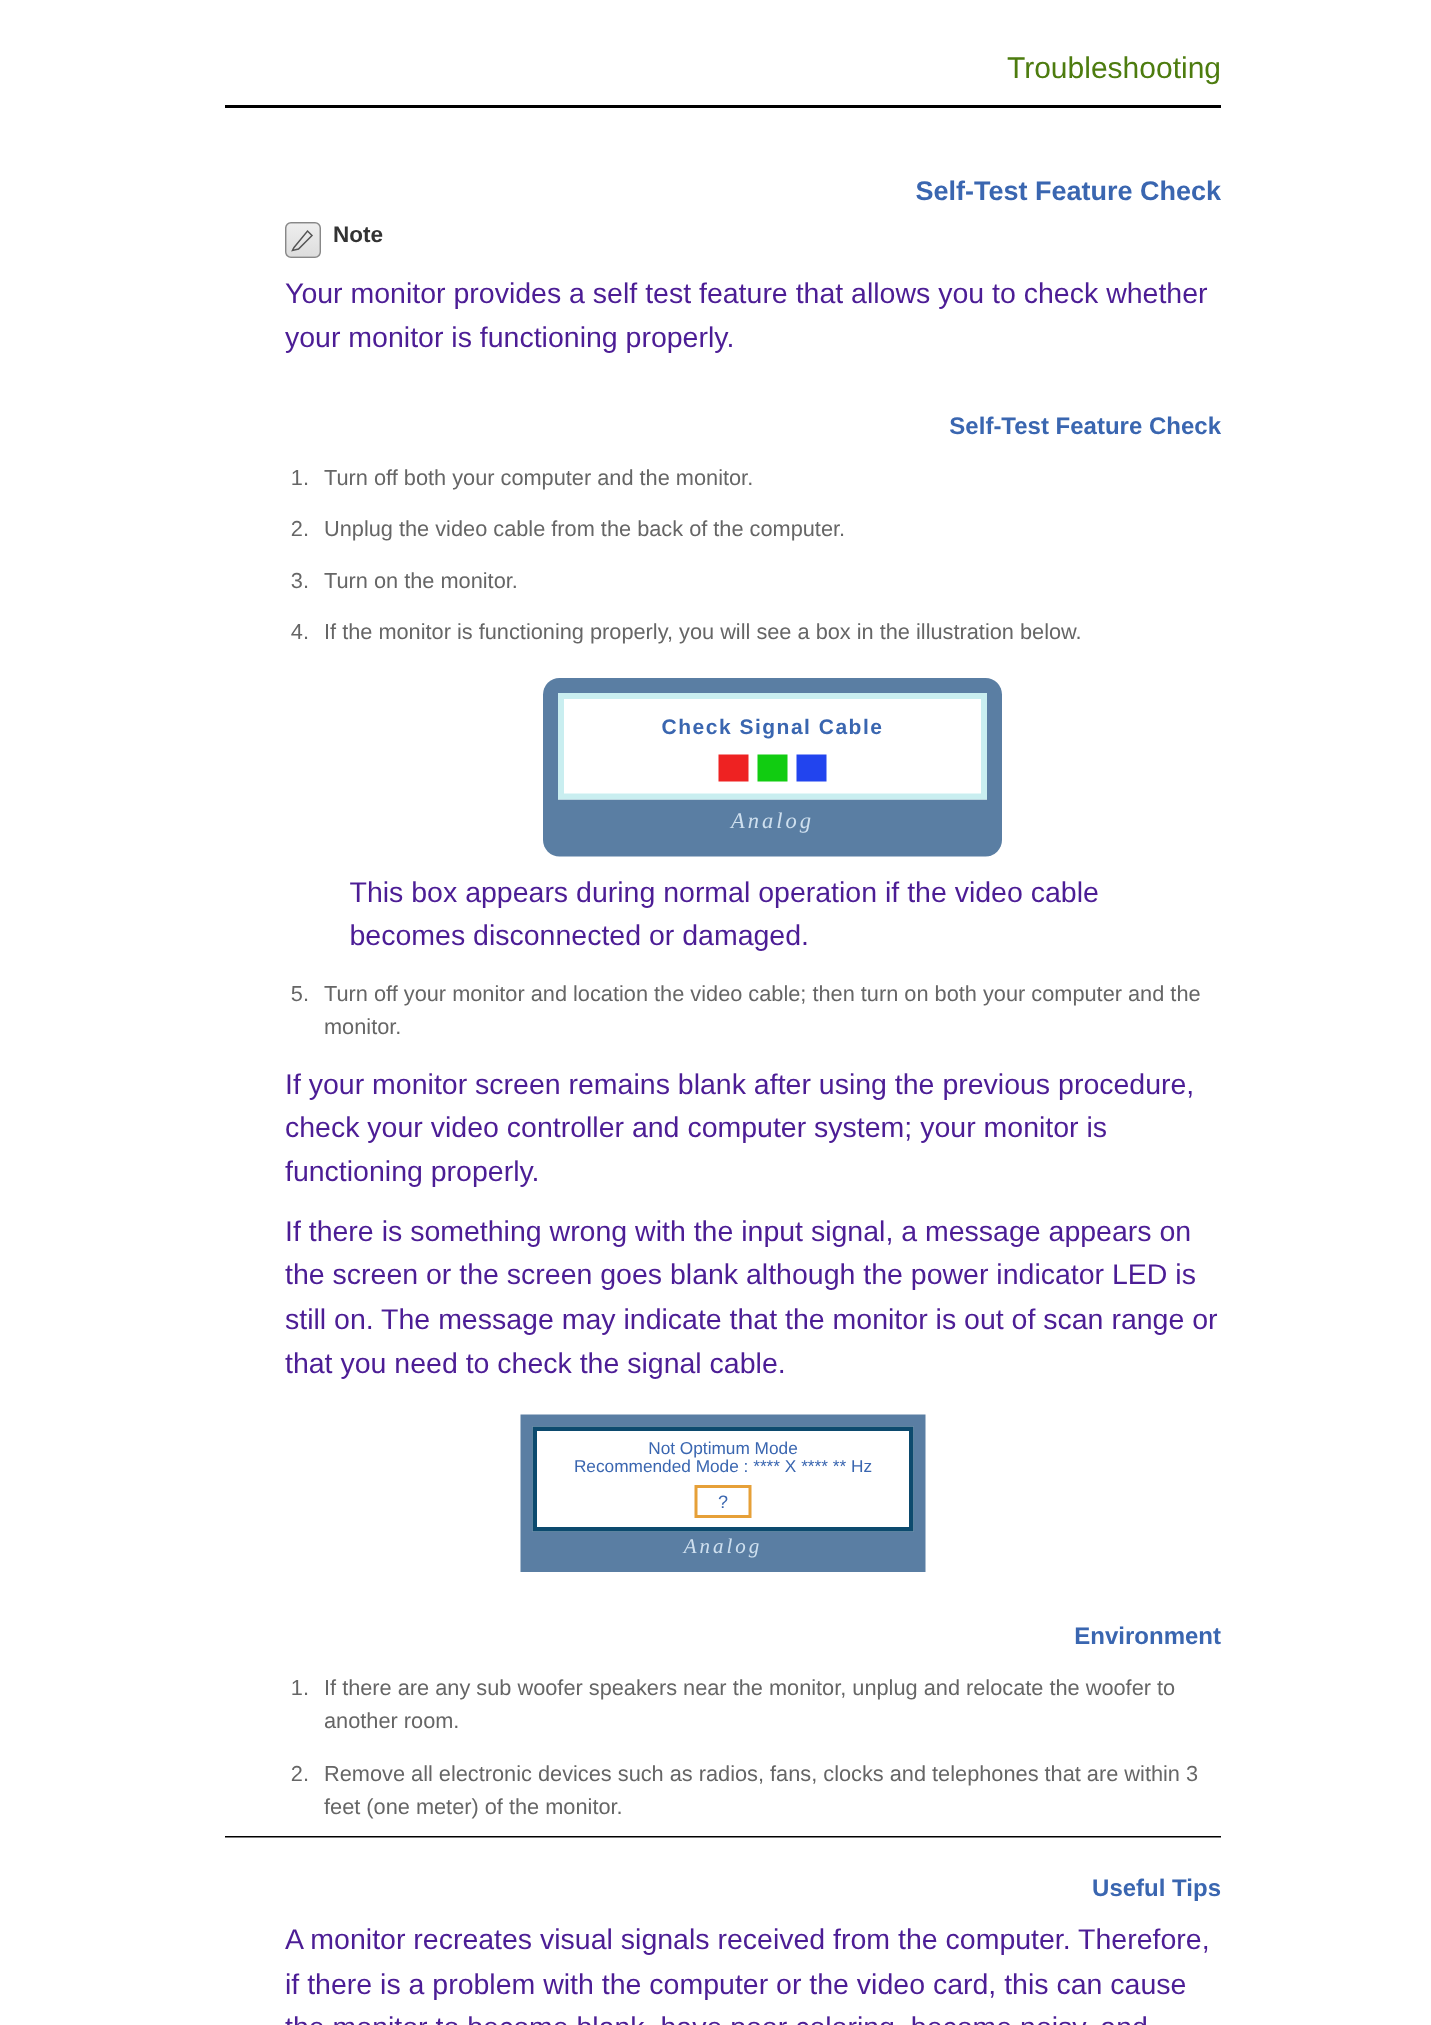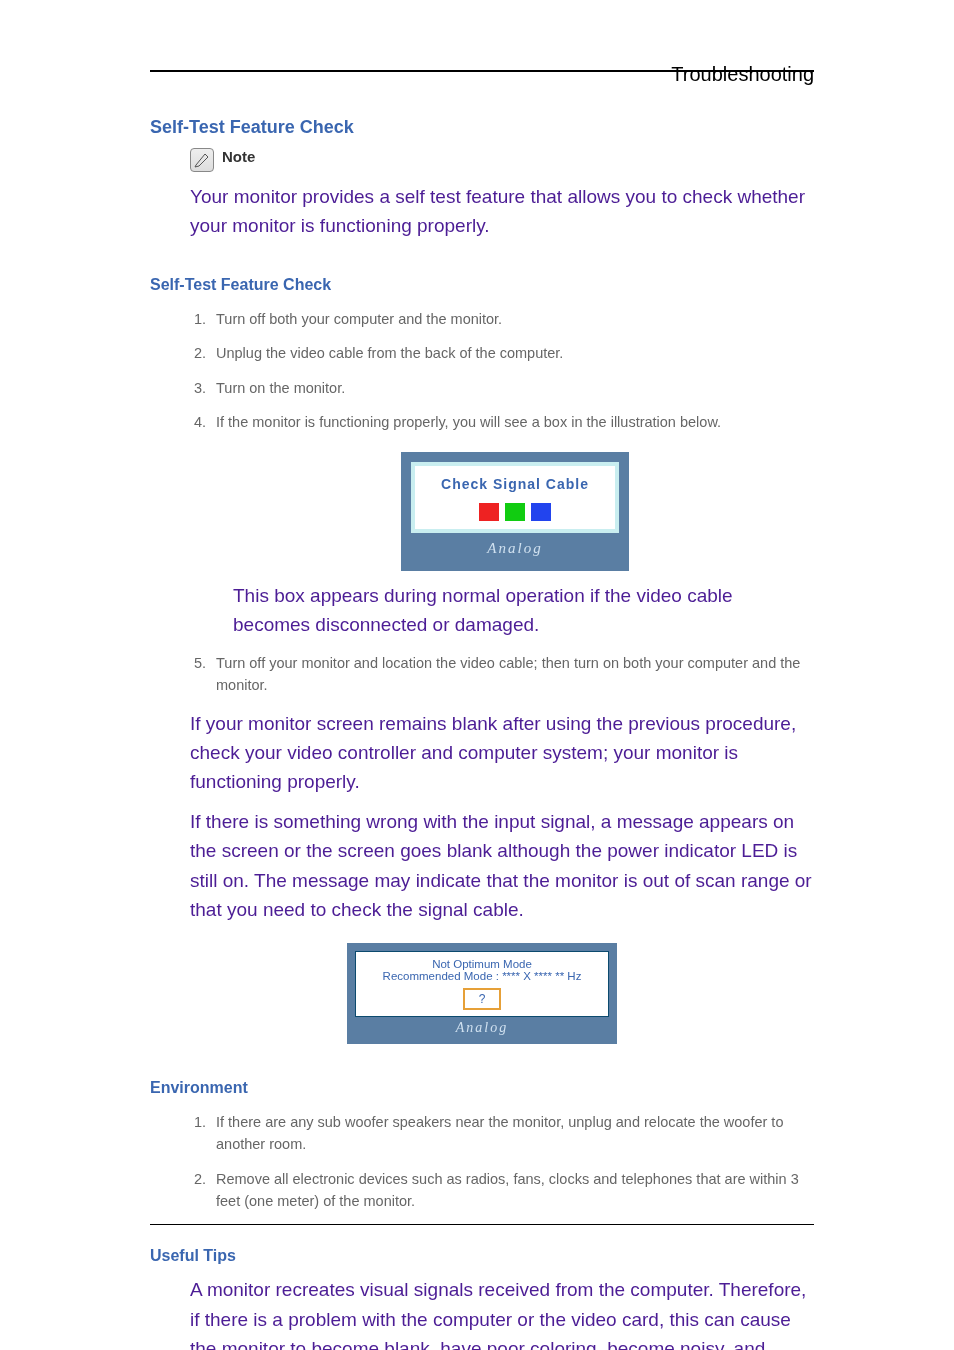--- a/index.html
+++ b/index.html
@@ -1,40 +1,40 @@
 <!DOCTYPE html>
 <html><head>
 <meta charset="utf-8">
 <style>
   * { box-sizing: border-box; margin: 0; padding: 0; }
   html, body { width: 954px; height: 1350px; background: #fff; font-family: Arial, sans-serif; color: #666; }
   .page { width: 954px; height: 1350px; position: relative; padding: 40px 140px 0 150px; }
   .topline { border-top: 2px solid #000; width: 100%; margin-top: 30px; }
   .bottomline { position: absolute; left: 150px; right: 140px; bottom: 125px; border-top: 1.5px solid #000; }
-  .title-right { position: absolute; top: 35px; right: 140px; font-size: 20px; color: #000000; font-weight: 400; margin-top: 28px; }
-  .section-h { color: #3a66b0; font-size: 18px; font-weight: bold; margin-top: 45px; margin-bottom: 10px; }
+  .title-right { position: absolute; top: 35px; right: 140px; font-size: 20px; color: #4d7c0f; font-weight: 400; }
+  .section-h { color: #3a66b0; font-size: 18px; font-weight: bold; margin-top: 45px; margin-bottom: 10px; text-align: right; }
   .section-h.sm { font-size: 16px; margin-top: 35px; }
   .note-row { display: flex; align-items: flex-start; margin-top: 10px; margin-left: 40px; }
   .note-icon { width: 24px; height: 24px; flex: 0 0 24px; border: 1px solid #888; border-radius: 4px; background: linear-gradient(#eee,#ddd); margin-right: 8px; position: relative; }
   .note-icon svg { position:absolute; top:2px; left:2px; }
   .note-label { font-weight: bold; color: #333; font-size: 15px; }
   .body-text { font-size: 19px; line-height: 1.55; color: #4c1d95; margin-top: 10px; margin-left: 40px; }
   .body-text.tight { margin-top: 4px; }
   .osd-wrap { display: flex; justify-content: center; margin-top: 18px; margin-bottom: 10px; }
-  .osd1 { width: 228px; background: #5a7ea3; padding: 10px; }
+  .osd1 { width: 306px; background: #5a7ea3; padding: 10px; border-radius: 11px; }
   .osd1-inner { background: #fff; border: 4px solid #c9eef0; padding: 8px 0 4px 0; text-align: center; }
   .osd1-title { color: #3a66b0; font-size: 14px; letter-spacing: 1px; font-weight: bold; }
   .rgb-row { display: flex; justify-content: center; gap: 6px; margin-top: 8px; margin-bottom: 4px; }
   .sq { width: 20px; height: 18px; }
   .sq.r { background: #e22; }
   .sq.g { background: #1c1; }
   .sq.b { background: #24e; }
   .osd1-bottom { text-align:center; color: #cfe0ef; font-size: 15px; letter-spacing: 2px; margin-top: 4px; font-family: Georgia, serif; font-style: italic; }
   .osd2 { width: 270px; background: #5a7ea3; padding: 8px; }
-  .osd2-inner { background: #fff; border: 1px solid #0c4a6e; padding: 6px 0 6px 0; text-align: center; }
+  .osd2-inner { background: #fff; border: 3px solid #0c4a6e; padding: 6px 0 6px 0; text-align: center; }
   .osd2-line1 { color: #3a66b0; font-size: 11.5px; }
   .osd2-line2 { color: #3a66b0; font-size: 11.5px; }
   .qbox { display:inline-block; margin-top: 6px; border: 2px solid #e6a038; padding: 2px 14px; color: #3a66b0; font-size: 12px; }
   .osd2-bottom { text-align:center; color: #cfe0ef; font-size: 14px; letter-spacing: 2px; margin-top: 3px; font-family: Georgia, serif; font-style: italic; }
   ol.numlist { margin-left: 60px; margin-top: 14px; font-size: 14.5px; color: #666; line-height: 1.55; }
   ol.numlist li { margin-bottom: 12px; padding-left: 6px; }
 </style>
 </head>
 <body>
 <div class="page">

